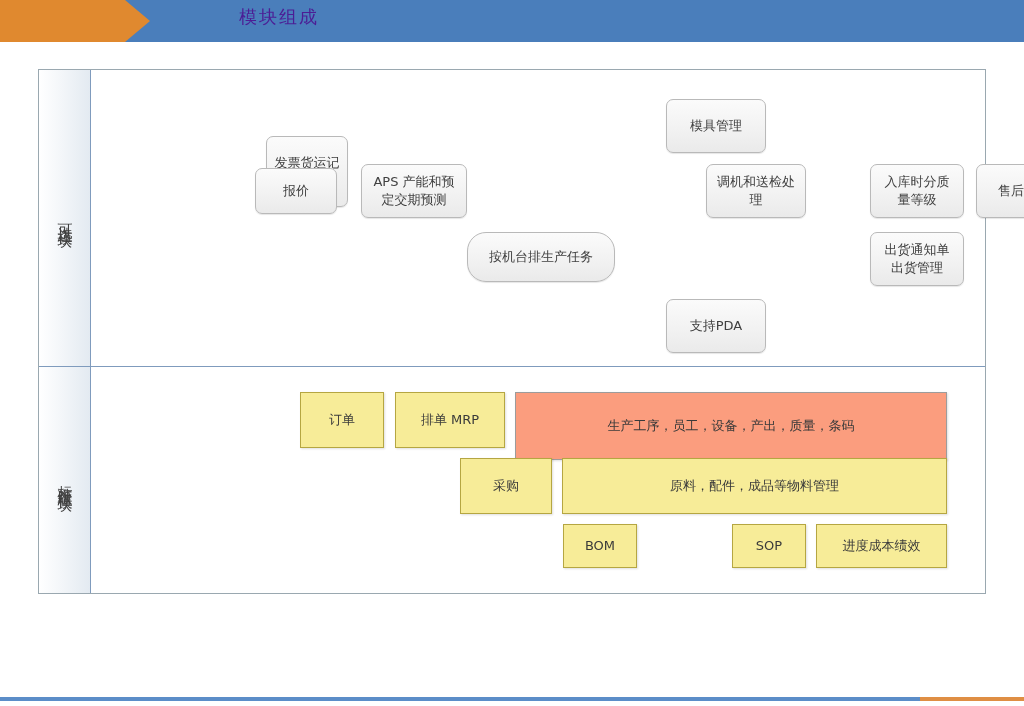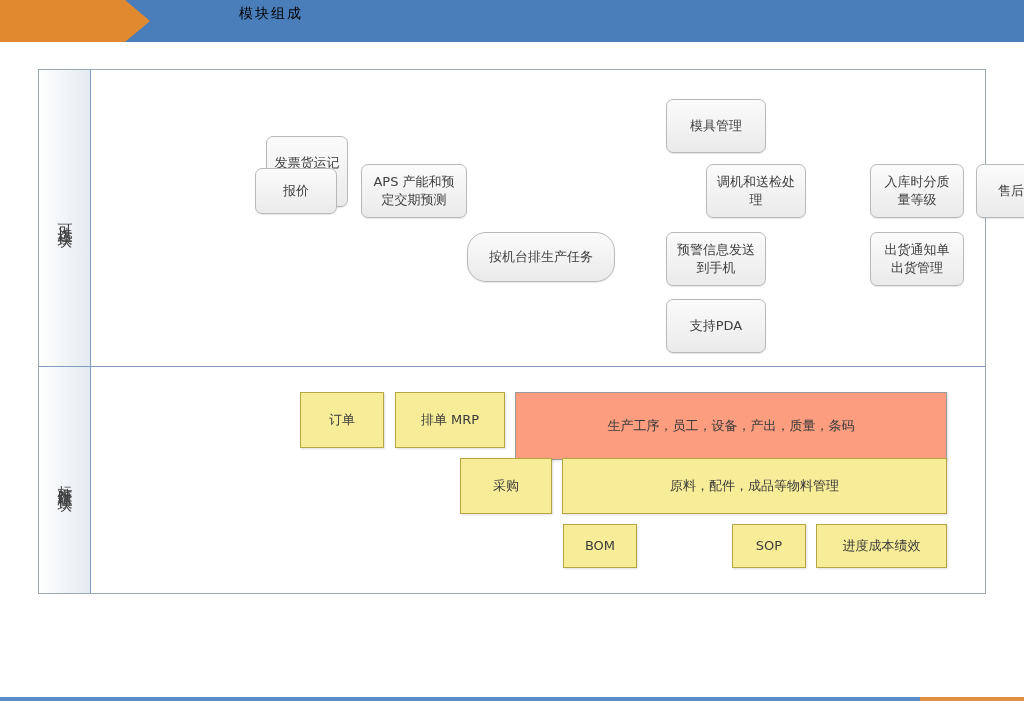--- a/index.html
+++ b/index.html
@@ -30,22 +30,22 @@
     top: 0;
     width: 150px;
     height: 42px;
     background: #e0892f;
     clip-path: polygon(0 0, 125px 0, 150px 50%, 125px 100%, 0 100%);
   }
   #header-title {
     position: absolute;
     left: 239px;
     top: 5px;
-    font-size: 14px;
-    color: #000000;
+    font-size: 18px;
+    color: #4c1d95;
     letter-spacing: 2px;
     font-family: "DejaVu Sans", "Liberation Sans", sans-serif;
     white-space: nowrap;
   }
 
   
   #diagram-frame {
     position: absolute;
     left: 38px;
     top: 69px;
@@ -175,21 +175,20 @@
     <div class="side-label">
       <span>可选模块</span>
     </div>
     <div class="section-body" id="body-optional">
         <div class="gbox" style="left: 174px; top: 29px; width: 82px; height: 71px; margin-top: 37px;">发票货运记<br>录表</div>
         <div class="gbox" style="left: 163px; top: 98px; width: 82px; height: 46px;">报价</div>
         <div class="gbox" style="left: 269px; top: 94px; width: 106px; height: 54px;">APS 产能和预<br>定交期预测</div>
         <div class="gbox" style="left: 375px; top: 162px; width: 148px; height: 50px; border-radius: 19px;">按机台排生产任务</div>
         <div class="gbox" style="left: 574px; top: 29px; width: 100px; height: 54px;">模具管理</div>
         <div class="gbox" style="left: 574px; top: 94px; width: 100px; height: 54px; margin-left: 40px;">调机和送检处<br>理</div>
-        <div class="gbox" style="left: 574px; top: 162px; width: 100px; height: 54px;">预警信息发送<br>到手机</div>
         <div class="gbox" style="left: 574px; top: 229px; width: 100px; height: 54px;">支持PDA</div>
         <div class="gbox" style="left: 778px; top: 94px; width: 94px; height: 54px;">入库时分质<br>量等级</div>
         <div class="gbox" style="left: 884px; top: 94px; width: 96px; height: 54px;">售后管理</div>
         <div class="gbox" style="left: 778px; top: 162px; width: 94px; height: 54px;">出货通知单<br>出货管理</div>
       </div>
   </div>
 
   <div class="section" id="section-standard">
     <div class="side-label">
       <span>标准版模块</span>

